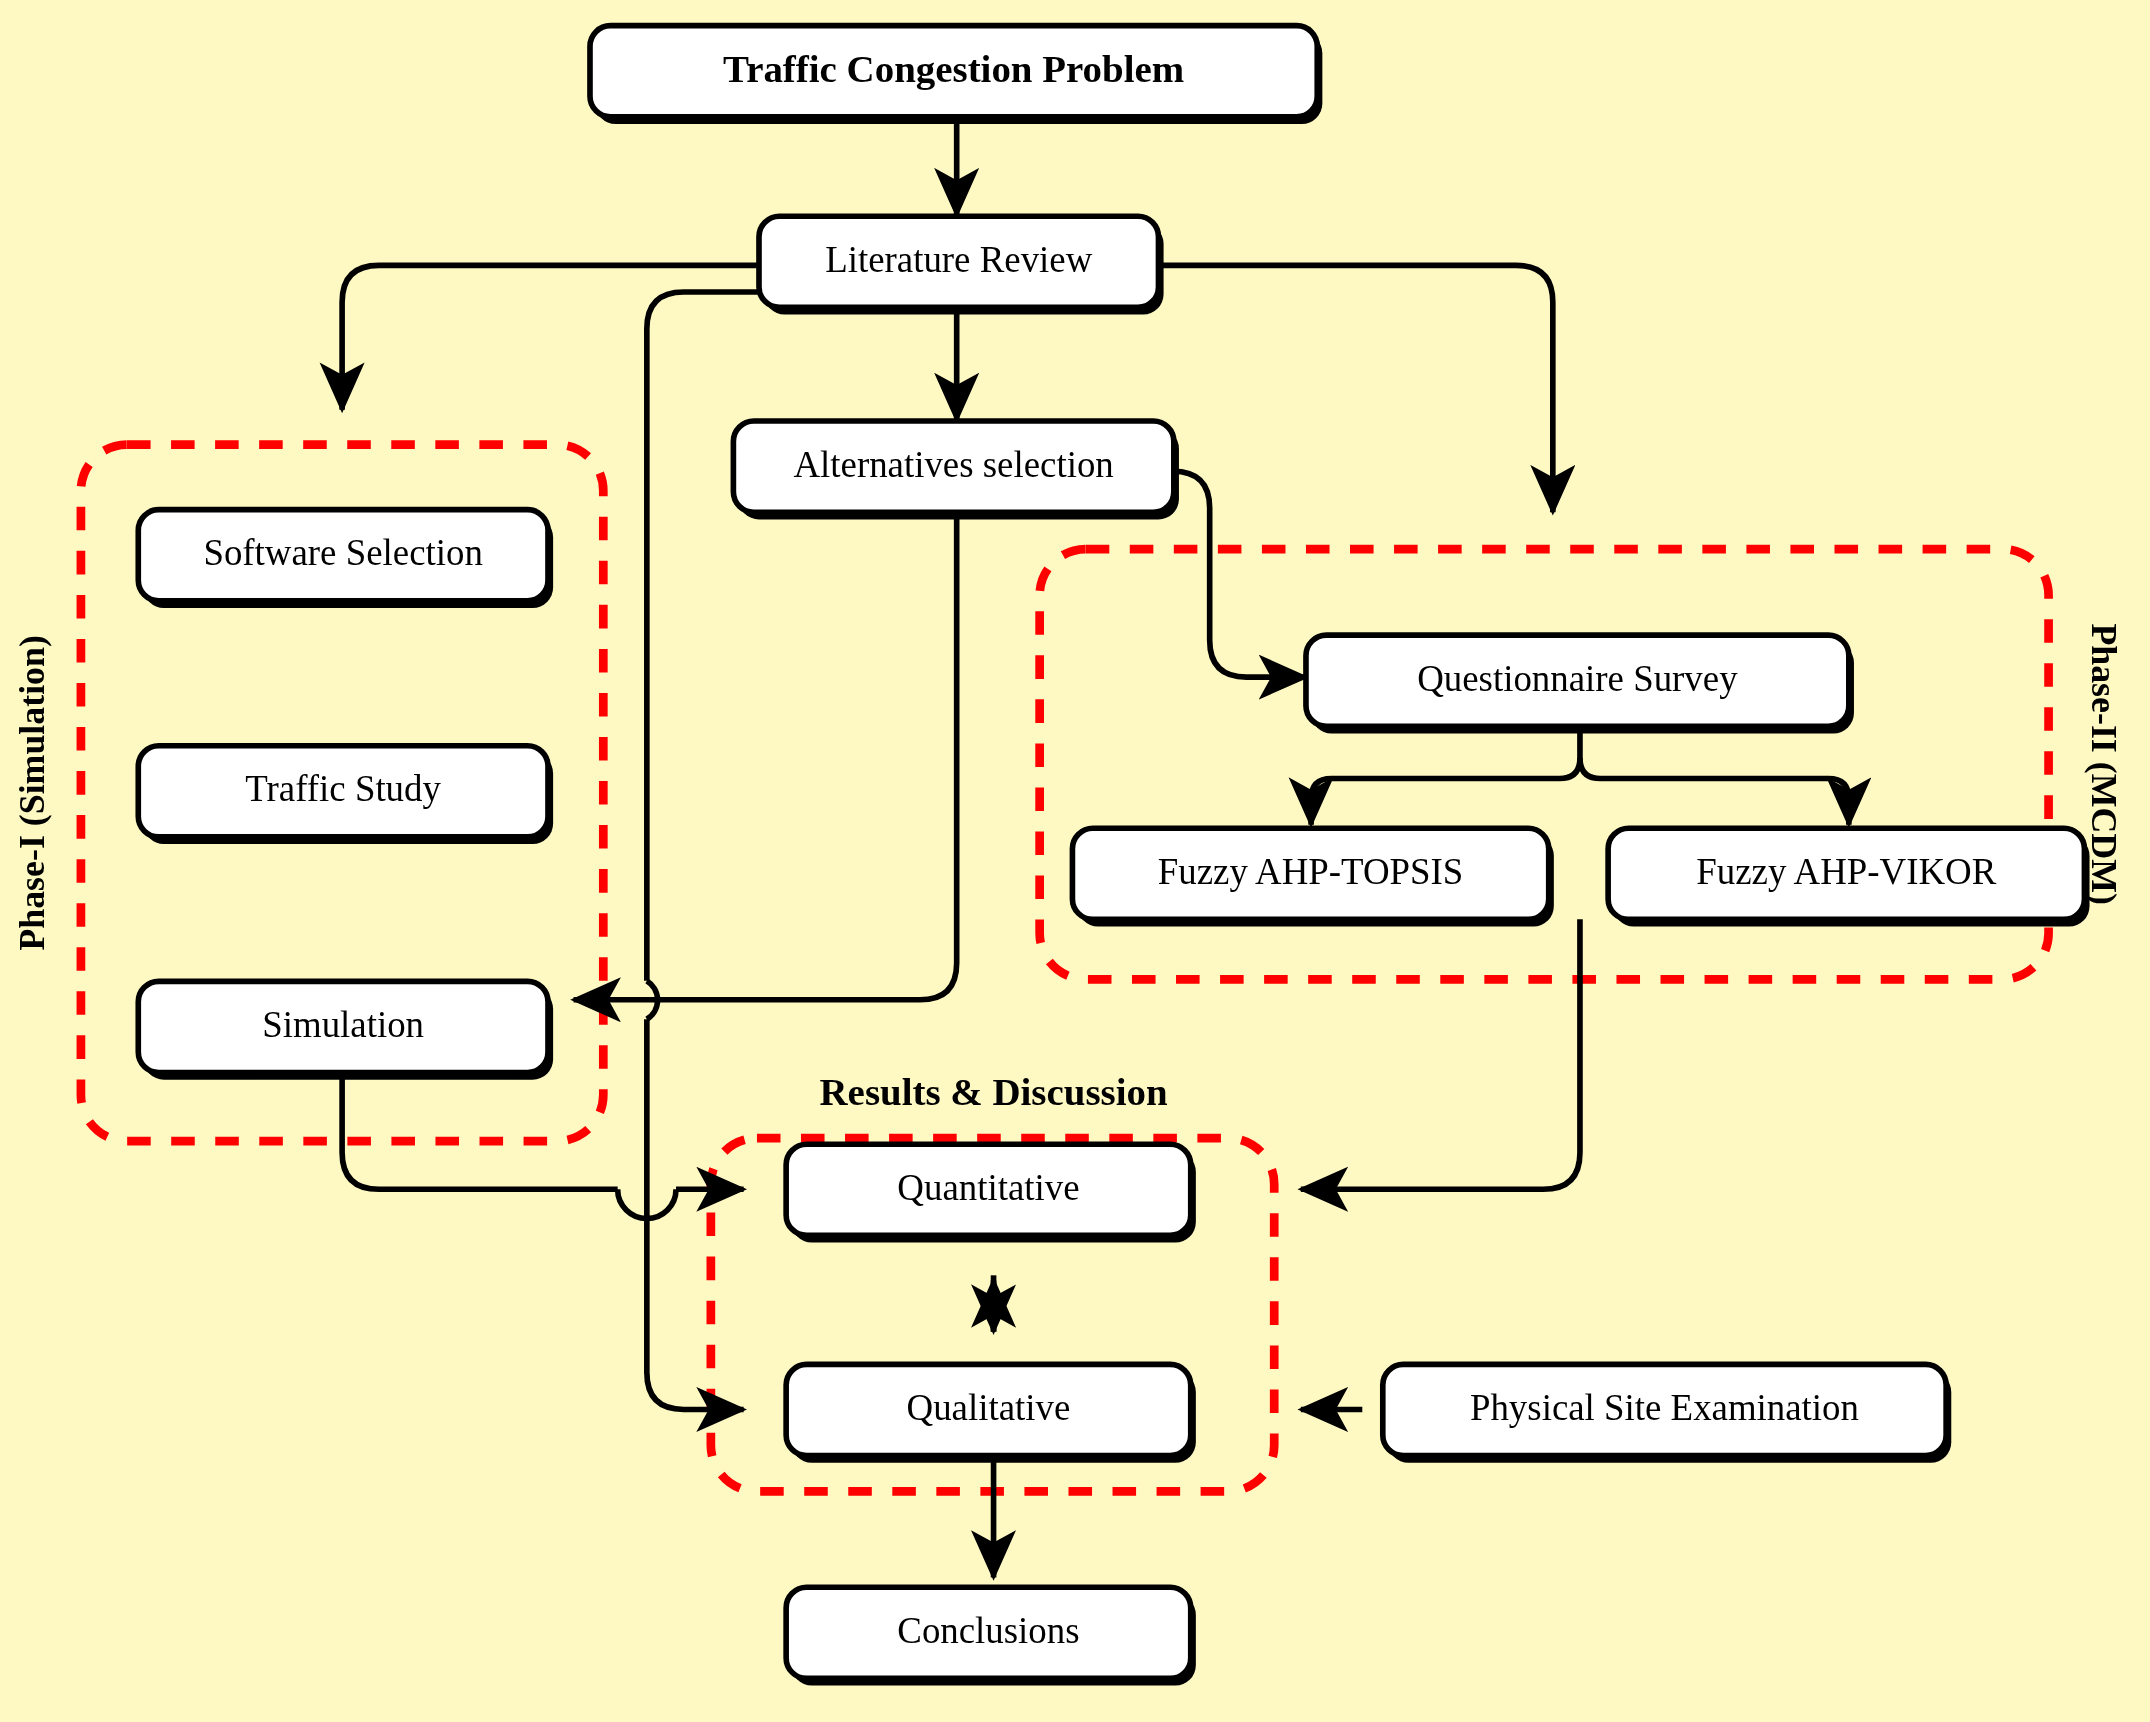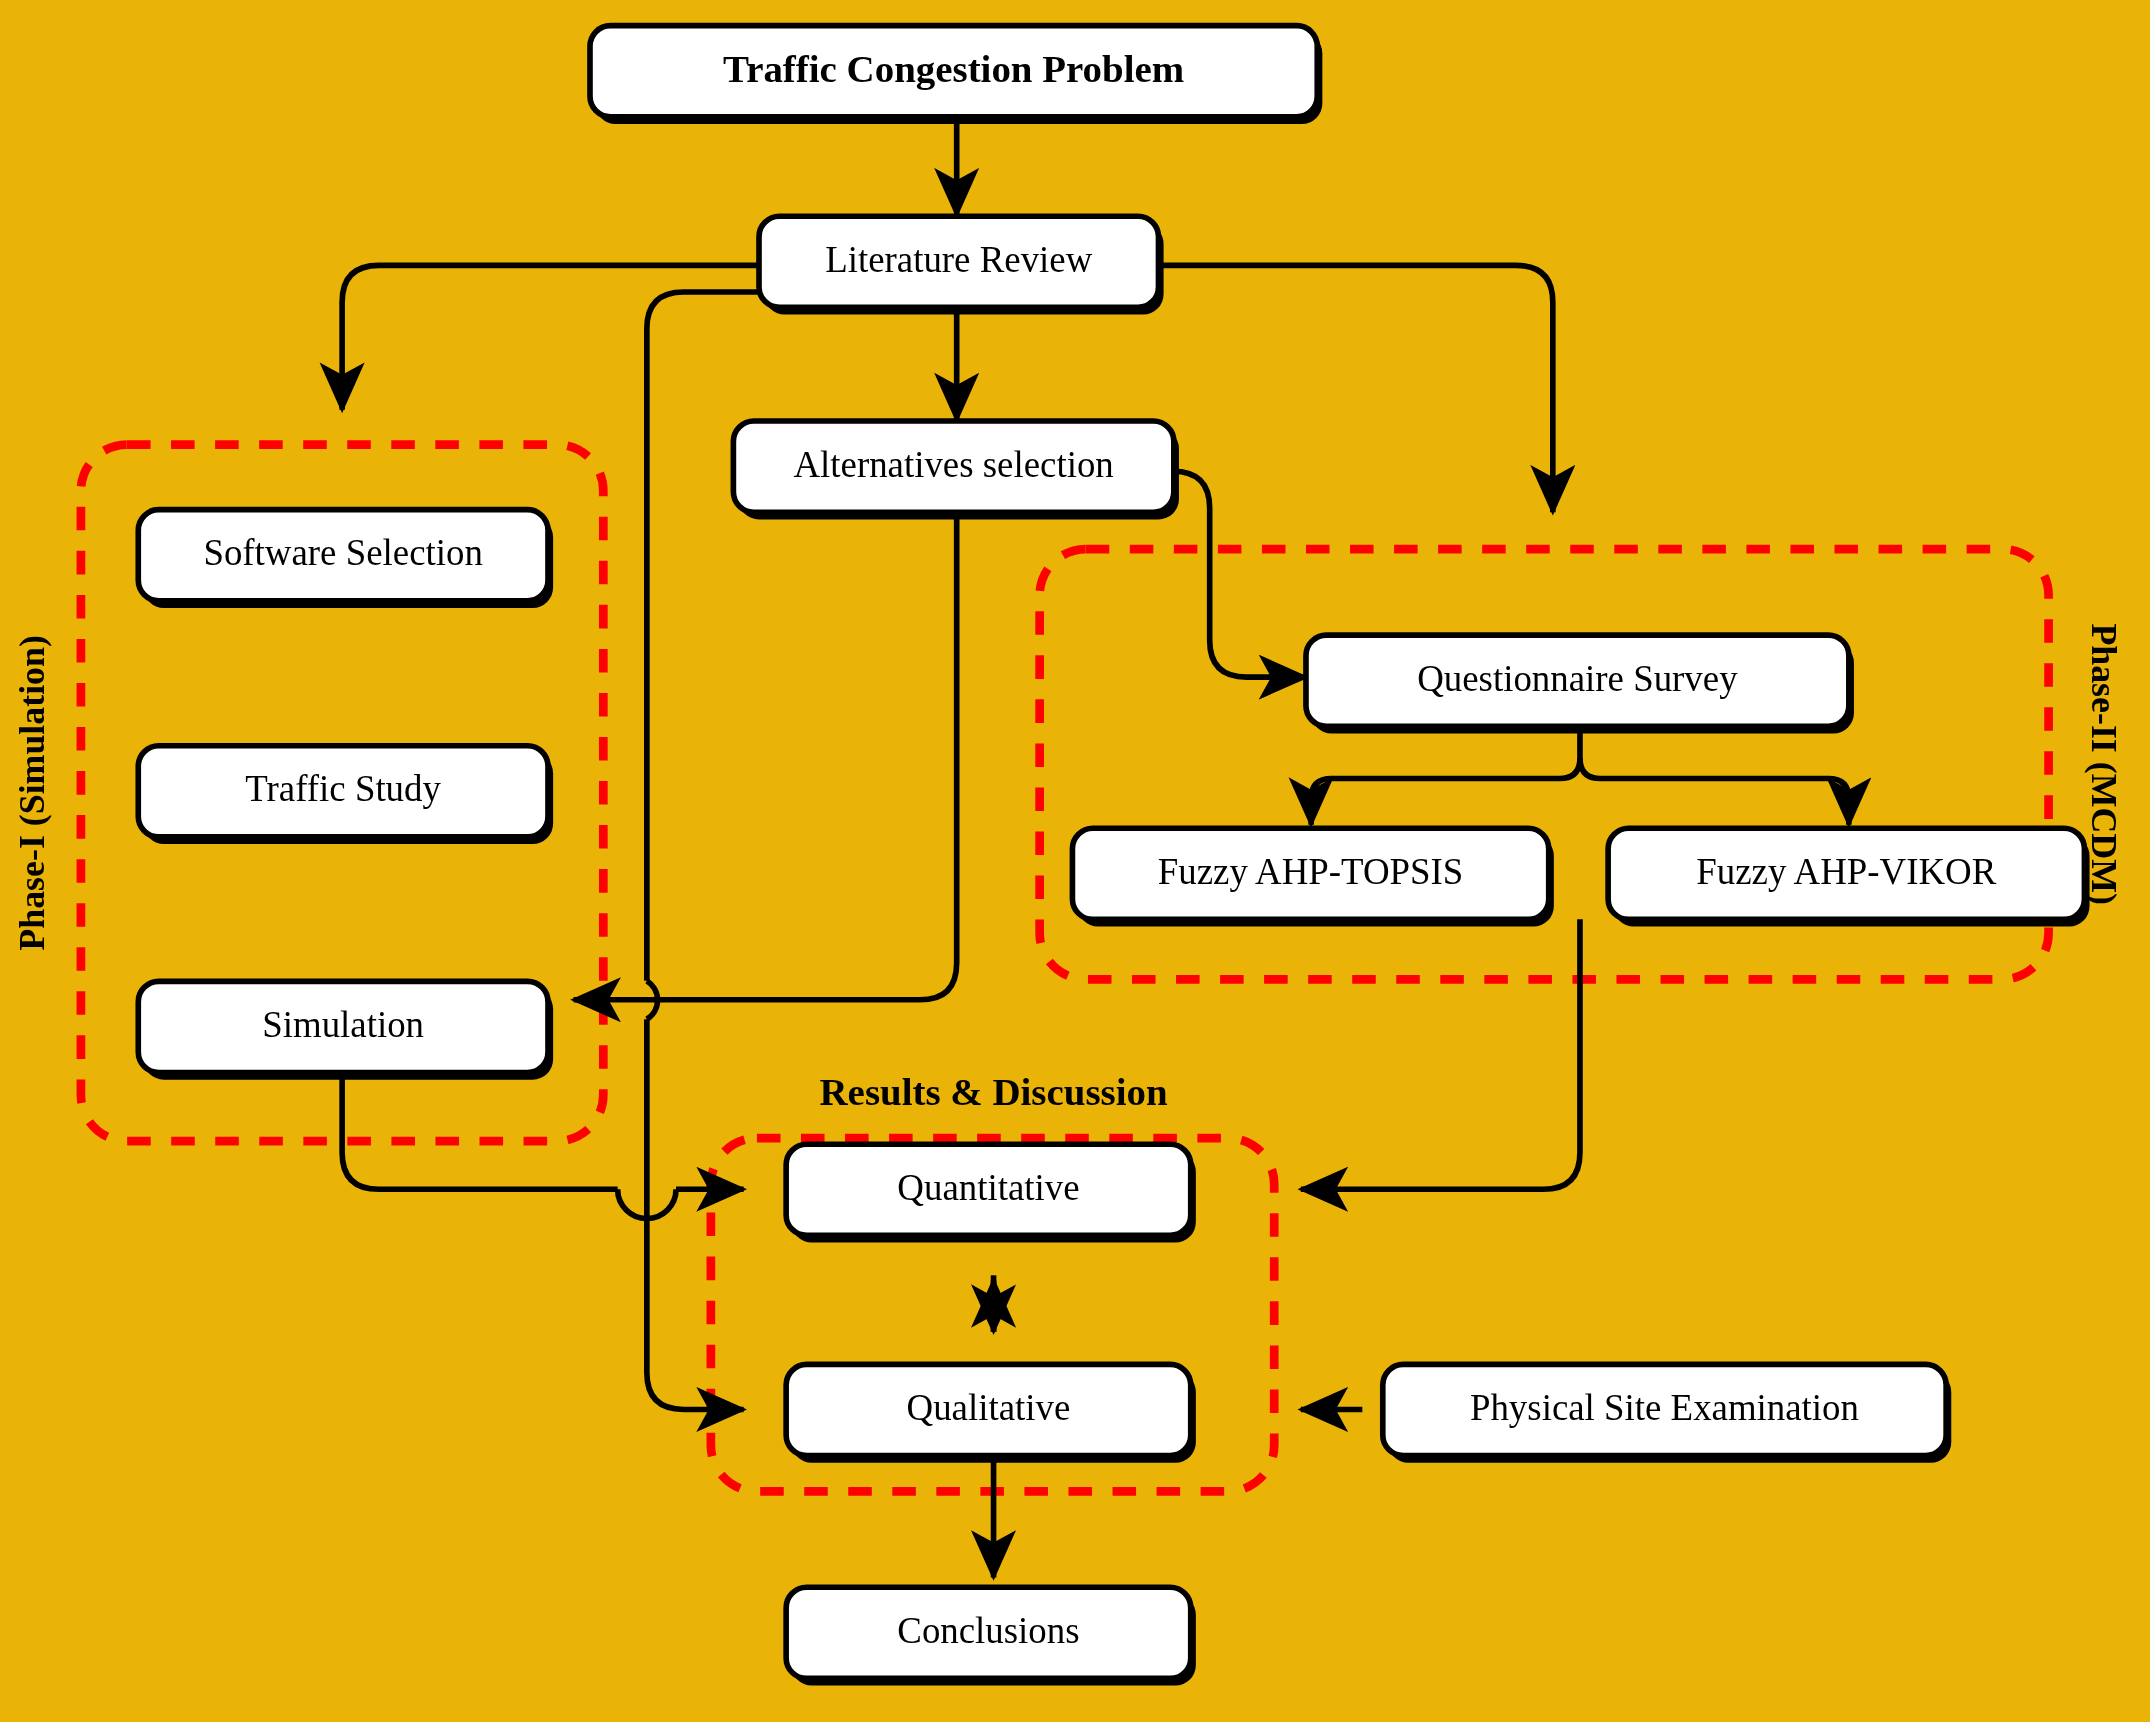--- a/index.html
+++ b/index.html
@@ -1,16 +1,16 @@
 <!DOCTYPE html>
 <html style="font-size:8.2px"><head>
 <meta charset="utf-8">
 <style>
   html,body{margin:0;padding:0;background:#ffffff;}
-  #stage{position:relative;width:2151px;height:1723px;background:#eab308;overflow:hidden;}
+  #stage{position:relative;width:2151px;height:1723px;background:#fef9c3;overflow:hidden;}
   svg{position:absolute;left:0;top:0;width:2151px;height:1723px;display:block;}
   .nodeLabel{
     font-family:"Liberation Serif","DejaVu Serif",serif;
     font-size:72px;
     fill:#000000;
     text-anchor:middle;
     dominant-baseline:middle;
   }
   .nodeLabelBold{
     font-family:"Liberation Serif","DejaVu Serif",serif;

